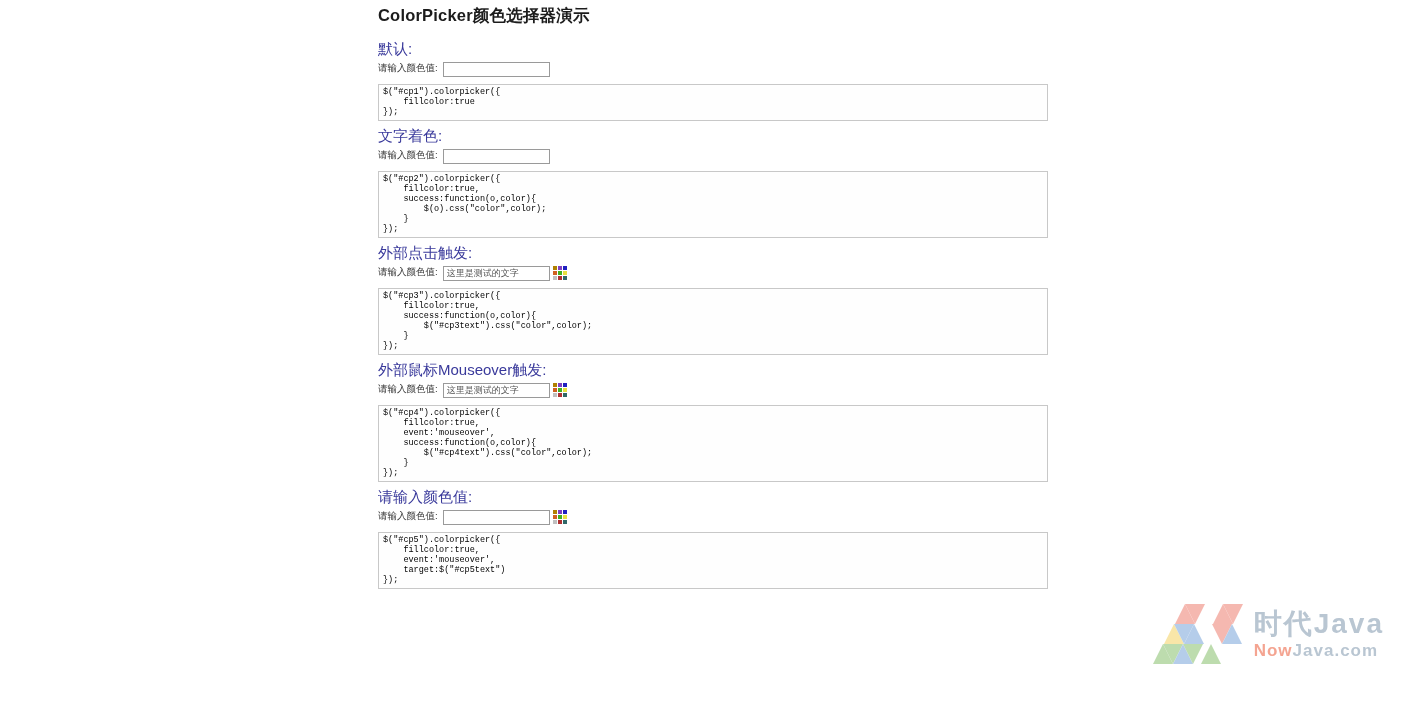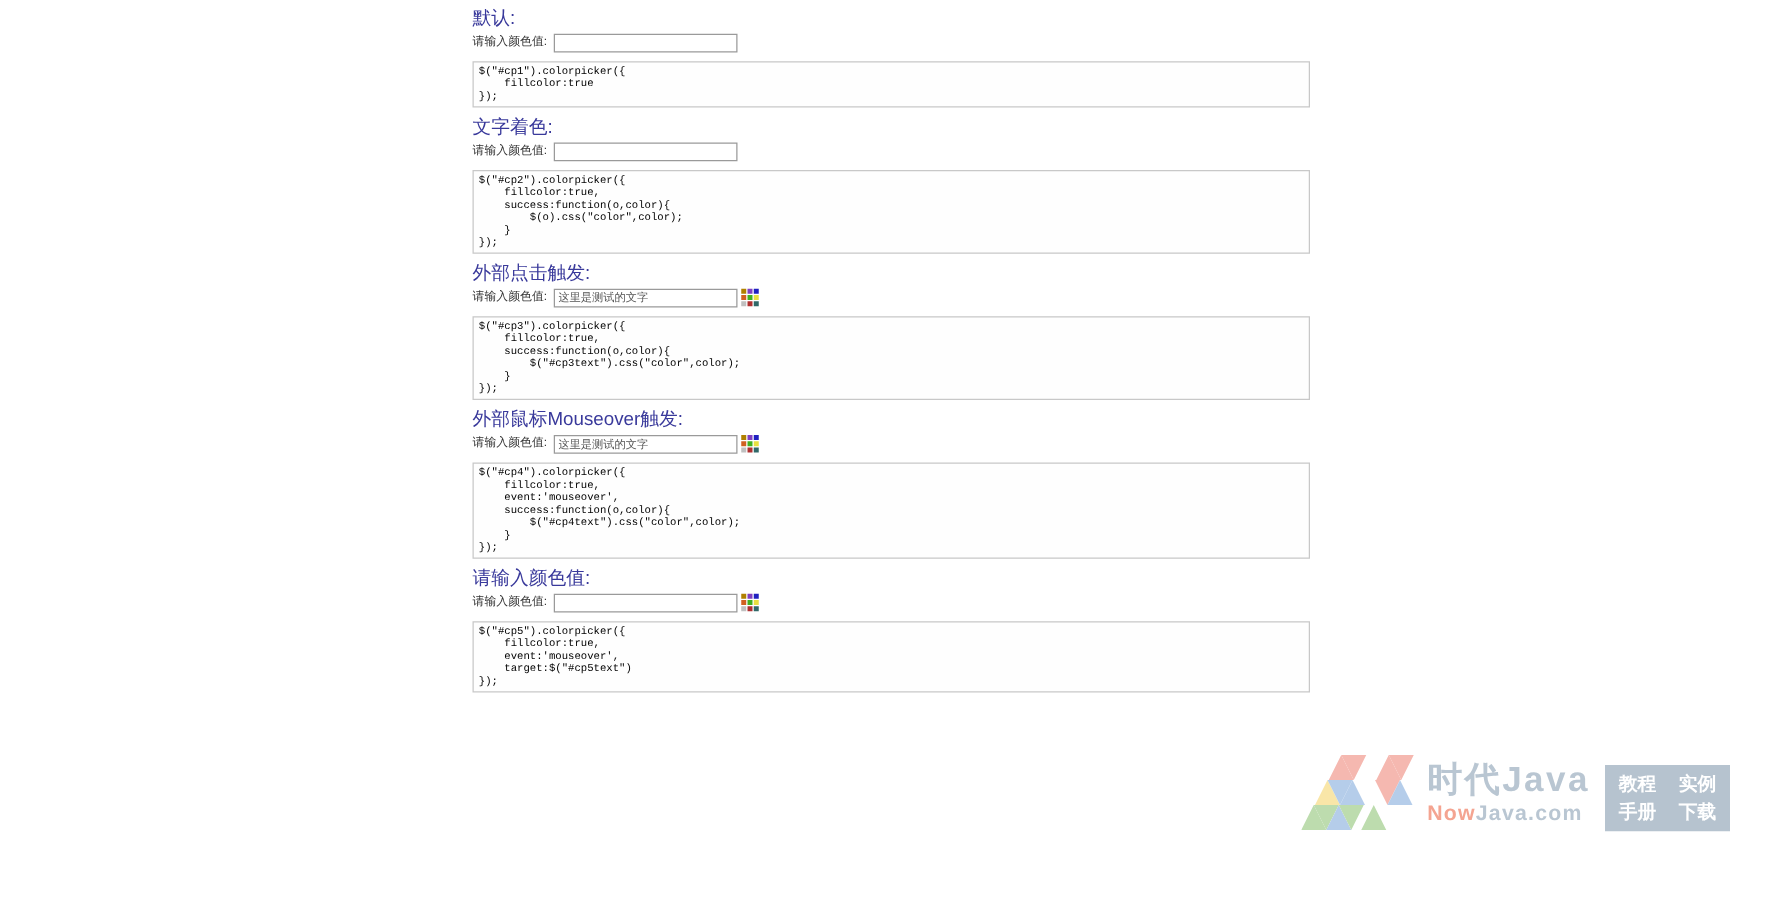--- a/index.html
+++ b/index.html
@@ -9,21 +9,21 @@
   .content { width:670px; margin-left:378px; padding-top:5px; }
 
   .page-title { font-size:16.5px; font-weight:bold; color:#1c1c1c; margin-bottom:13px;
                 letter-spacing:0.2px; }
 
   .section-label { font-size:15px; color:#39399b; margin:0 0 3px 0; display:inline-block;
                    cursor:pointer; }
 
   .input-row { display:flex; align-items:flex-start; margin:0 0 7px 0; }
   .input-label { font-size:9.5px; color:#333333; margin-right:5px; }
-  .color-input { width:147px; height:15px; border:1px solid #9a9a9a; font-size:9px;
+  .color-input { width:107px; height:15px; border:1px solid #9a9a9a; font-size:9px;
                  color:#555555; padding:1px 3px; outline:none;
                  font-family:"Liberation Sans", sans-serif; background:#ffffff; }
 
   .palette { display:inline-grid; grid-template-columns:repeat(3,4px); grid-auto-rows:4px;
              gap:1px; margin-left:3px; cursor:pointer; }
   .palette i { display:block; width:4px; height:4px; }
 
   pre.code { width:670px; border:1px solid #c8c8c8; background:#fefefe; color:#000000;
              font-family:"Liberation Mono", monospace; font-size:8.5px; line-height:10px;
              padding:2px 4px 3px 4px; margin:0 0 6px 0; white-space:pre; overflow:hidden; }
@@ -37,20 +37,21 @@
   .wm-site .accent { color:#f4a491; }
   .wm-box { background:#b6c3cf; margin-left:12px; margin-top:8px;
             display:grid; grid-template-columns:auto auto; gap:5px 18px;
             padding:7px 11px; }
   .wm-box span { color:#ffffff; font-size:15px; font-weight:bold; line-height:17px; cursor:pointer; }
 </style>
 </head>
 <body>
 
 <div class="content">
+  <div class="page-title">ColorPicker颜色选择器演示</div>
 
   <div>
     <a class="section-label">默认:</a><br>
     <div class="input-row">
       <span class="input-label">请输入颜色值:</span>
       <input id="cp1" class="color-input" type="text" value="" style="">
     </div>
     <pre class="code">$("#cp1").colorpicker({
     fillcolor:true
 });</pre>
@@ -160,19 +161,13 @@
     <polygon points="0,60 10,40 20,60" fill="#bddcae"></polygon>
     <polygon points="10,40 30,40 20,60" fill="#bddcae"></polygon>
     <polygon points="20,60 30,40 40,60" fill="#b5cdea"></polygon>
     <polygon points="30,40 50,40 40,60" fill="#bddcae"></polygon>
     <polygon points="48,60 58,40 68,60" fill="#bddcae"></polygon>
   </svg>
   <div class="wm-textcol">
     <span class="wm-brand">时代Java</span>
     <span class="wm-site"><span class="accent">Now</span><span>Java.com</span></span>
   </div>
-  <div class="wm-box">
-    <span>教程</span>
-    <span>实例</span>
-    <span>手册</span>
-    <span>下载</span>
-  </div>
 </div>
 
 </body></html>

